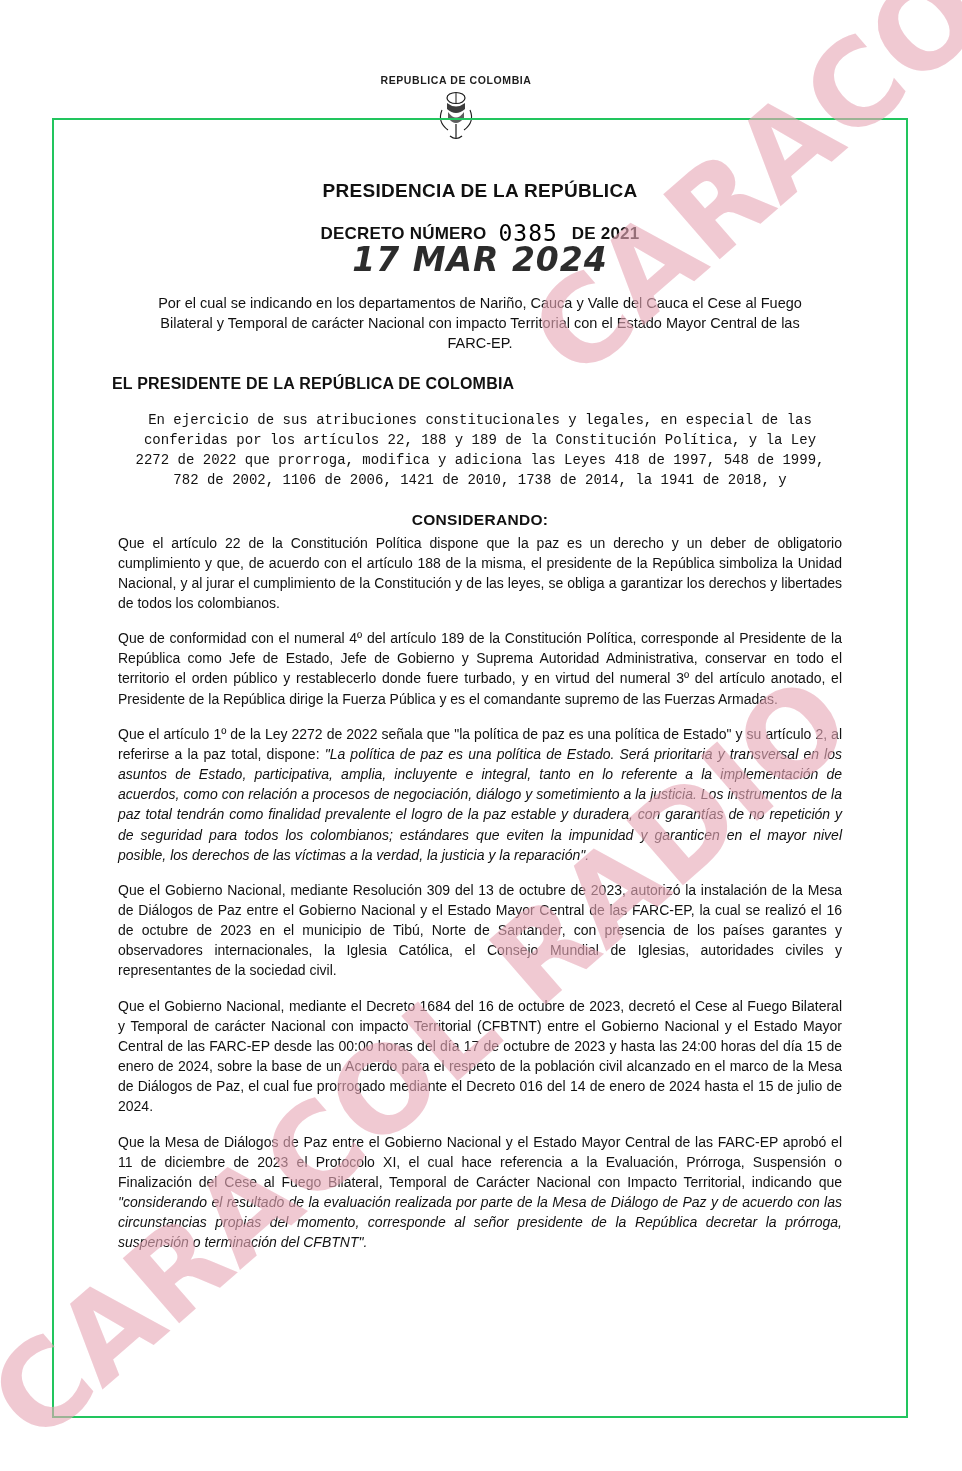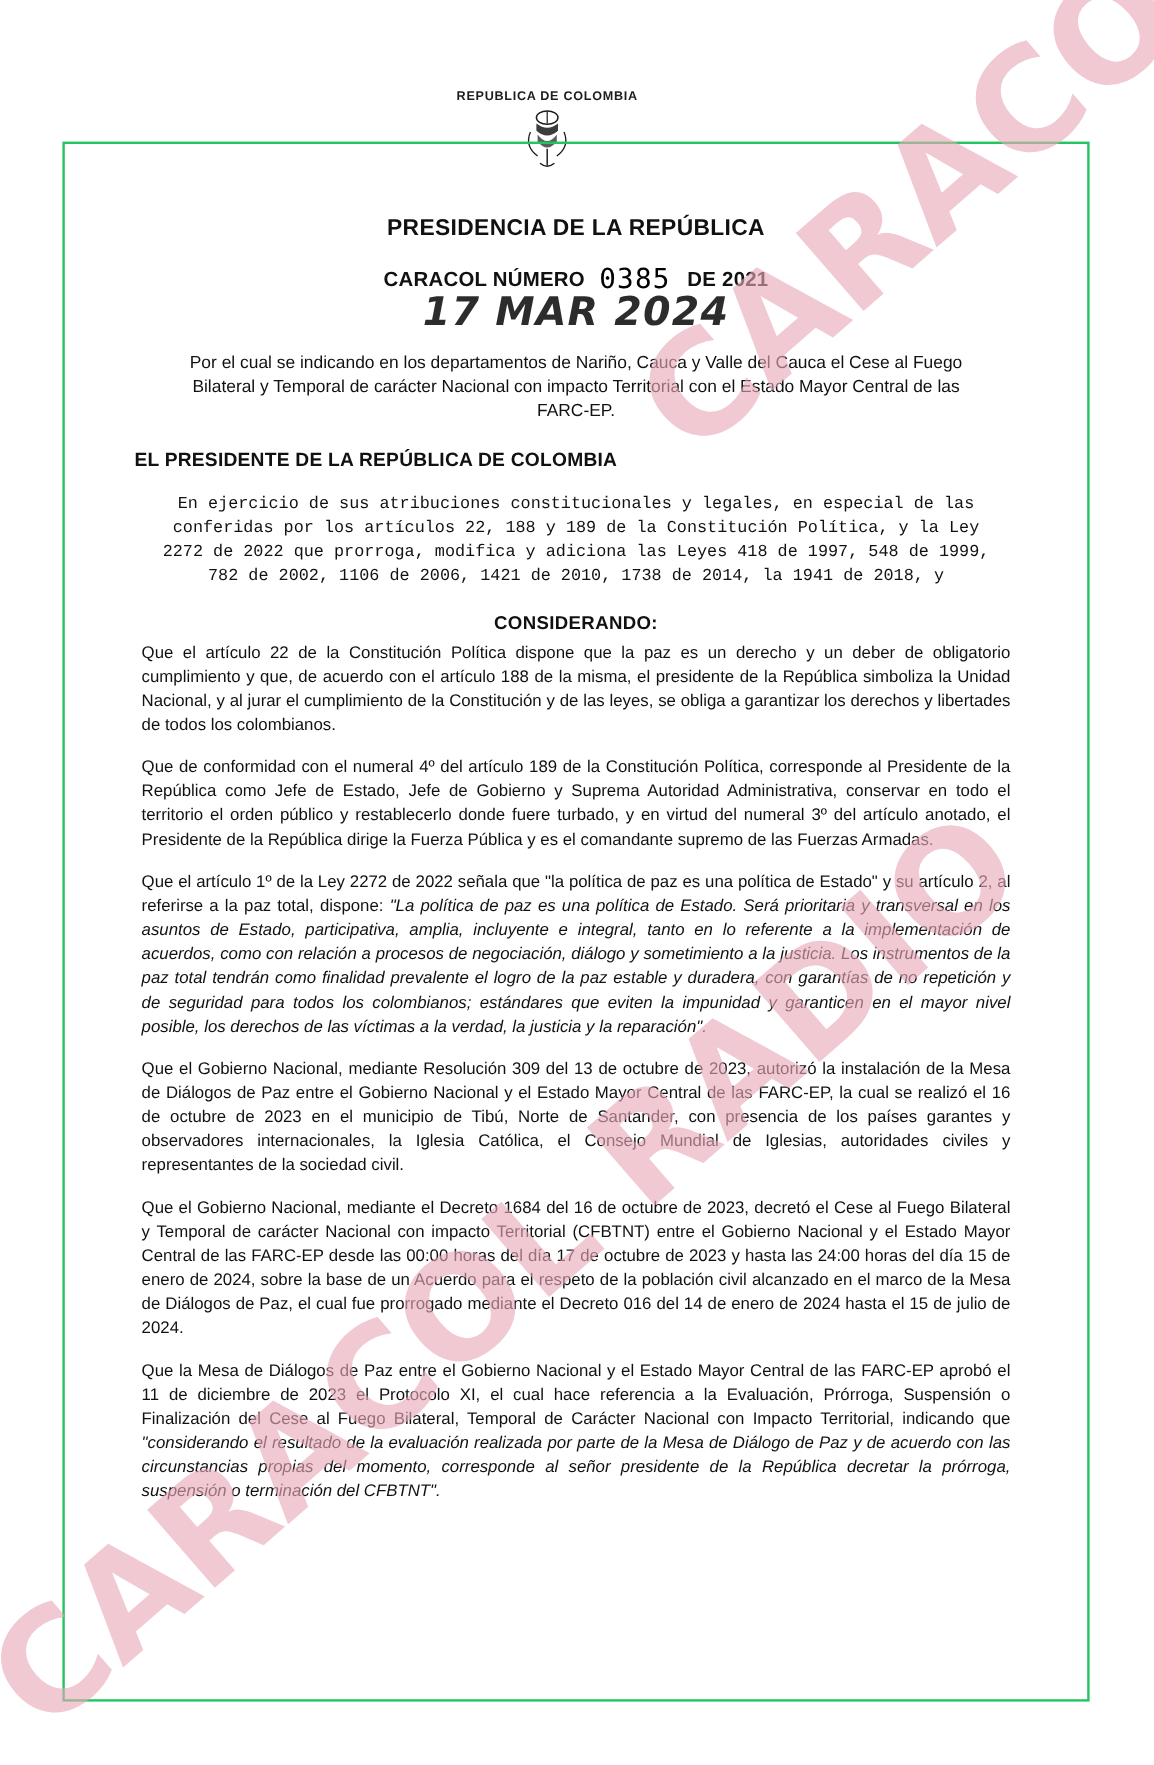--- a/index.html
+++ b/index.html
@@ -196,21 +196,21 @@
       </svg>
     </div>
   </div>
 
   <div class="frame">
     <div class="frame-inner">
 
       <div class="title-main">PRESIDENCIA DE LA REPÚBLICA</div>
 
       <div class="decree-line">
-        <span>CARACOL NÚMERO</span><span class="decree-number">0385</span><span>DE 2021</span>
+        <span>DECRETO NÚMERO</span><span class="decree-number">0385</span><span>DE 2021</span>
       </div>
 
       <div class="stamp-date">17 MAR 2024</div>
 
       <div class="subtitle">Por el cual se indicando en los departamentos de Nariño, Cauca y Valle del Cauca el Cese al Fuego Bilateral y Temporal de carácter Nacional con impacto Territorial con el Estado Mayor Central de las FARC-EP.</div>
 
       <div class="president-head">EL PRESIDENTE DE LA REPÚBLICA DE COLOMBIA</div>
 
       <div class="attrib">En ejercicio de sus atribuciones constitucionales y legales, en especial de las conferidas por los artículos 22, 188 y 189 de la Constitución Política, y la Ley 2272 de 2022 que prorroga, modifica y adiciona las Leyes 418 de 1997, 548 de 1999, 782 de 2002, 1106 de 2006, 1421 de 2010, 1738 de 2014, la 1941 de 2018, y</div>
 

